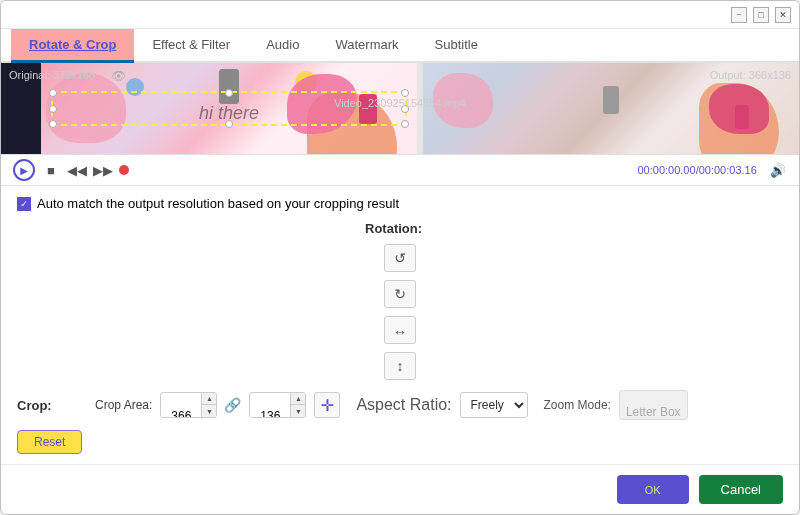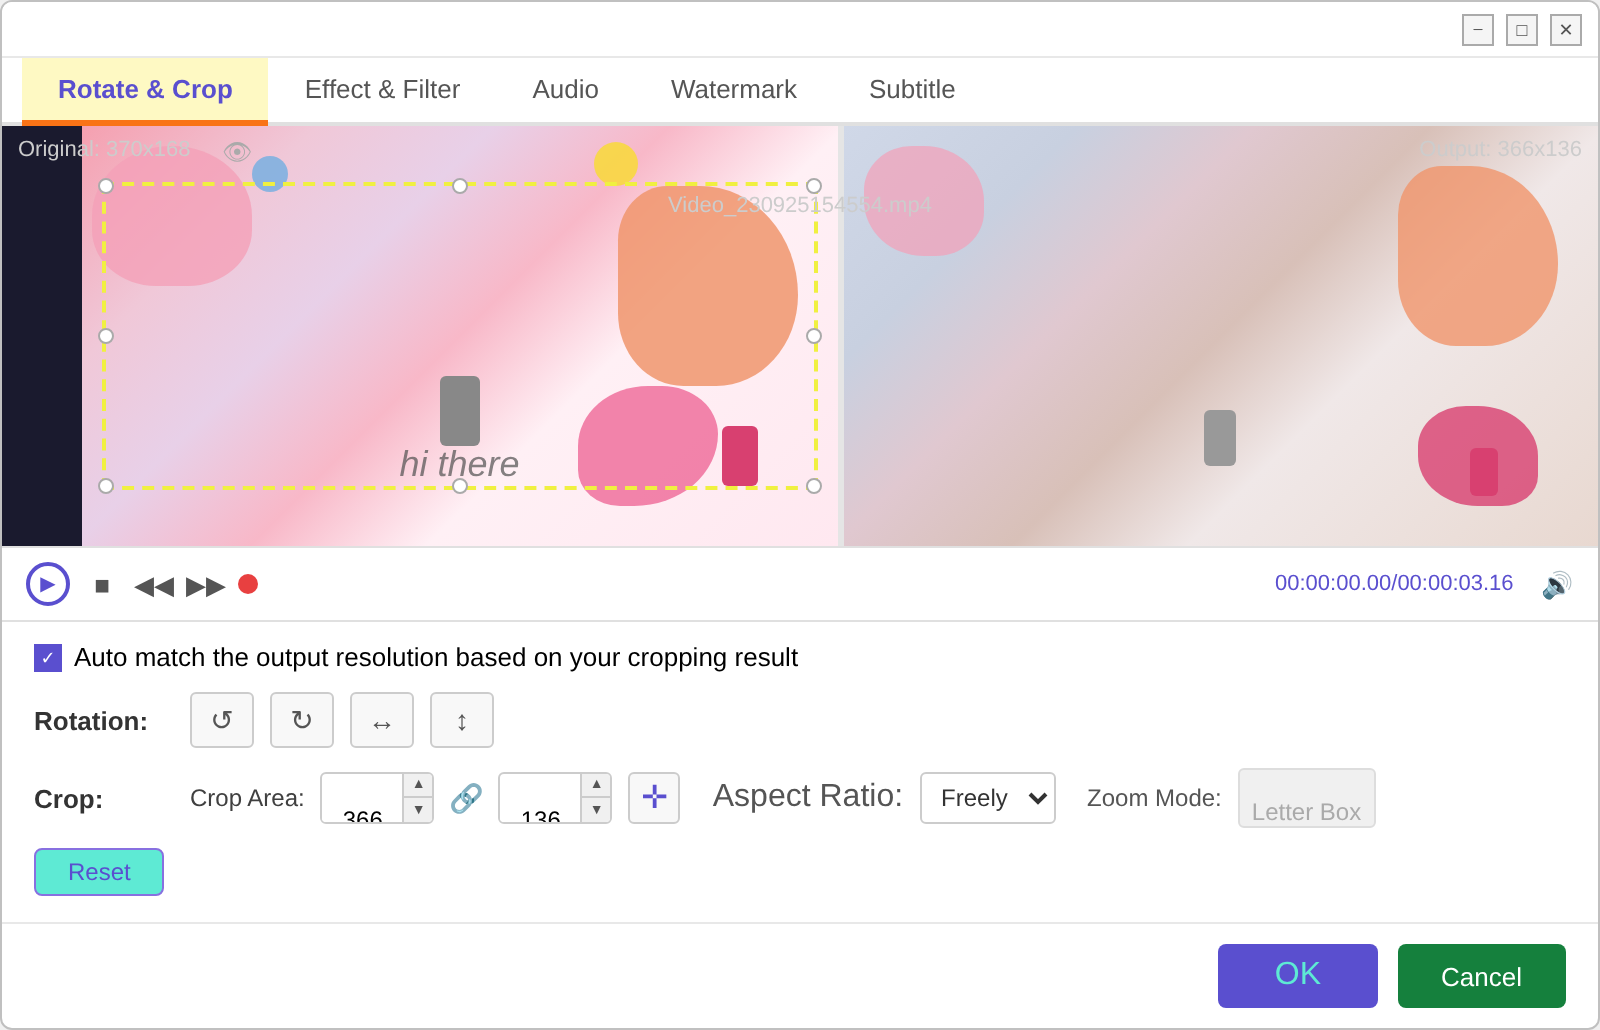--- a/index.html
+++ b/index.html
@@ -56,34 +56,35 @@
       padding: 8px 18px;
       cursor: pointer;
       font-size: 13px;
       color: #555;
       border-bottom: 3px solid transparent;
       margin-bottom: -2px;
       white-space: nowrap;
     }
     .tab.active {
       color: #5a4fcf;
-      border-bottom: 3px solid #f97316;
+      border-bottom: 3px solid #0369a1;
       font-weight: 600;
-      background: #fef9c3;
+      background: #fca5a5;
+      text-decoration: underline;
     }
     .video-area {
       display: flex;
       background: #1a1a2e;
       height: 210px;
       position: relative;
     }
     .video-left {
       flex: 1;
       position: relative;
-      border-right: 3px solid #e5e5e5;
+      border-right: 6px solid #e5e5e5;
       overflow: hidden;
       padding-left: 40px;
     }
     .video-right {
       flex: 1;
       position: relative;
       overflow: hidden;
     }
     .video-label-left {
       position: absolute;
@@ -302,20 +303,21 @@
       justify-content: center;
       color: white;
       font-size: 9px;
       cursor: pointer;
       flex-shrink: 0;
     }
     .rotation-row {
       display: flex;
       align-items: center;
       gap: 8px;
+      flex-direction: column;
     }
     .rotation-label {
       color: #333;
       font-weight: 600;
       min-width: 70px;
     }
     .rot-btn {
       width: 32px;
       height: 28px;
       border: 1px solid #ccc;
@@ -440,43 +442,43 @@
       padding: 14px 6px;
       font-size: 12px;
       height: 26px;
     }
     .reset-row {
       display: flex;
       align-items: center;
     }
     .reset-btn {
       padding: 4px 16px;
-      background: #5eead4;
+      background: #fde047;
       border: 1px solid #8870e0;
       color: #5a4fcf;
       border-radius: 4px;
       cursor: pointer;
       font-size: 12px;
     }
     .bottom-bar {
       display: flex;
       justify-content: flex-end;
       padding: 10px 16px;
       gap: 10px;
       border-top: 1px solid #e8e8e8;
       margin-top: auto;
     }
     .ok-btn {
       padding: 7px 28px;
       background: #5a4fcf;
-      color: #5eead4;
+      color: #bef264;
       border: none;
       border-radius: 4px;
       cursor: pointer;
-      font-size: 16px;
+      font-size: 11px;
     }
     .cancel-btn {
       padding: 7px 22px;
       background: #15803d;
       color: white;
       border: none;
       border-radius: 4px;
       cursor: pointer;
       font-size: 13px;
     }

